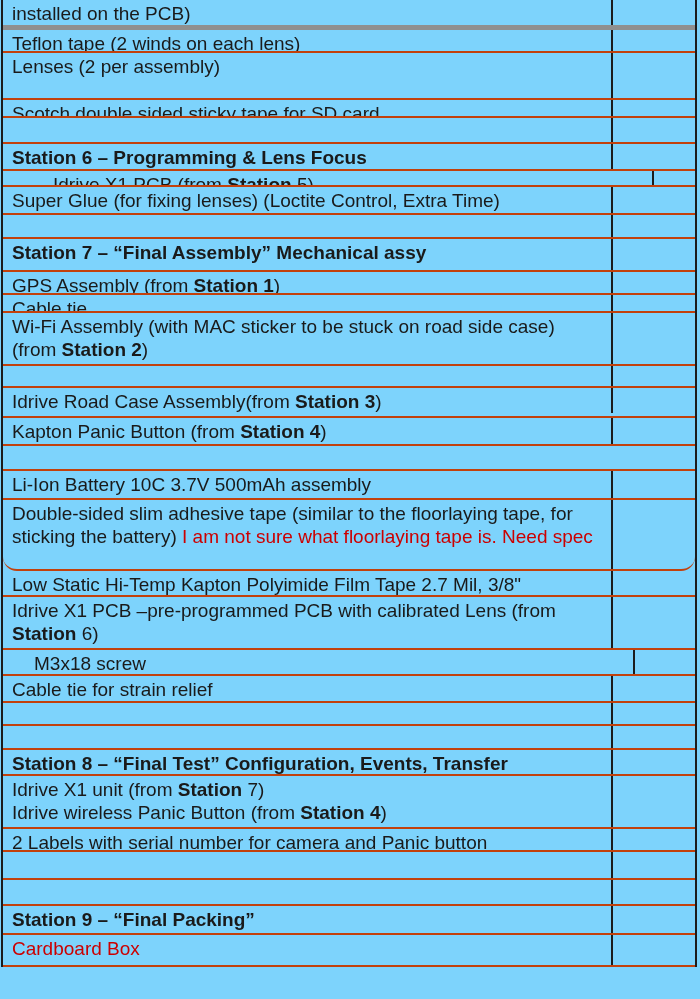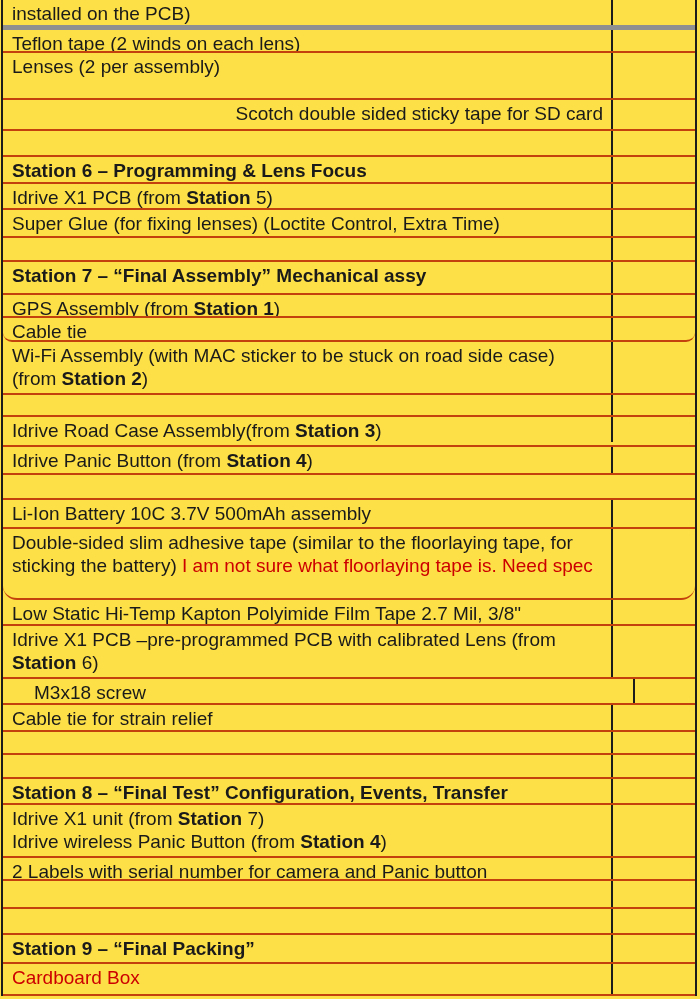--- a/index.html
+++ b/index.html
@@ -1,20 +1,20 @@
 <!DOCTYPE html>
 <html><head>
 <meta charset="utf-8">
 <style>
   html, body { margin: 0; padding: 0; background: #ffffff; }
   #page {
     position: relative;
     width: 700px;
     height: 999px;
-    background: #fde047;
+    background: #7dd3fc;
     overflow: hidden;
     font-family: "Liberation Sans", "DejaVu Sans", sans-serif;
     color: #1a1a1a;
   }
   #bom-table {
     margin-left: 1px;
     width: 696px;
     border-left: 2px solid #1c1c1c;
     border-right: 2px solid #1c1c1c;
     box-sizing: border-box;
@@ -56,37 +56,37 @@
           <div class="line"><span>Teflon tape (2 winds on each lens)</span></div>
         </div>
         <div class="cell cell-right"></div>
       </div>
       <div class="row" style="height: 47px;">
         <div class="cell cell-left">
           <div class="line"><span>Lenses (2 per assembly)</span></div>
         </div>
         <div class="cell cell-right"></div>
       </div>
-      <div class="row" style="height: 31px; text-align: right;">
+      <div class="row" style="height: 18px;">
         <div class="cell cell-left">
           <div class="line"><span>Scotch double sided sticky tape for SD card</span></div>
         </div>
         <div class="cell cell-right"></div>
       </div>
       <div class="row" style="height: 26px;">
         <div class="cell cell-left"></div>
         <div class="cell cell-right"></div>
       </div>
       <div class="row" style="height: 27px;">
         <div class="cell cell-left">
           <div class="line"><span class="b">Station 6 – Programming &amp; Lens Focus</span></div>
         </div>
         <div class="cell cell-right"></div>
       </div>
-      <div class="row" style="height: 26px;">
+      <div class="row" style="height: 16px; padding-left: 41px;">
         <div class="cell cell-left">
           <div class="line"><span>Idrive X1 PCB (from </span><span class="b">Station</span><span> 5)</span></div>
         </div>
         <div class="cell cell-right"></div>
       </div>
       <div class="row" style="height: 28px;">
         <div class="cell cell-left">
           <div class="line"><span>Super Glue (for fixing lenses) (Loctite Control, Extra Time)</span></div>
         </div>
         <div class="cell cell-right"></div>
@@ -100,21 +100,21 @@
           <div class="line"><span class="b">Station 7 – “Final Assembly” Mechanical assy</span></div>
         </div>
         <div class="cell cell-right"></div>
       </div>
       <div class="row" style="height: 23px;">
         <div class="cell cell-left">
           <div class="line"><span>GPS Assembly (from </span><span class="b">Station 1</span><span>)</span></div>
         </div>
         <div class="cell cell-right"></div>
       </div>
-      <div class="row" style="height: 24px; border-radius: 9px;">
+      <div class="row" style="height: 18px;">
         <div class="cell cell-left">
           <div class="line"><span>Cable tie</span></div>
         </div>
         <div class="cell cell-right"></div>
       </div>
       <div class="row" style="height: 53px;">
         <div class="cell cell-left">
           <div class="line"><span>Wi-Fi Assembly (with MAC sticker to be stuck on road side case)</span></div>
           <div class="line"><span>(from </span><span class="b">Station 2</span><span>)</span></div>
         </div>
@@ -125,21 +125,21 @@
         <div class="cell cell-right"></div>
       </div>
       <div class="row" style="height: 30px; flex-direction: column;">
         <div class="cell cell-left">
           <div class="line"><span>Idrive Road Case Assembly(from </span><span class="b">Station 3</span><span>)</span></div>
         </div>
         <div class="cell cell-right"></div>
       </div>
       <div class="row" style="height: 28px;">
         <div class="cell cell-left">
-          <div class="line"><span>Idrive Panic Button (from </span><span class="b">Station 4</span><span>)</span></div>
+          <div class="line"><span>Kapton Panic Button (from </span><span class="b">Station 4</span><span>)</span></div>
         </div>
         <div class="cell cell-right"></div>
       </div>
       <div class="row" style="height: 25px;">
         <div class="cell cell-right"></div>
       </div>
       <div class="row" style="height: 29px;">
         <div class="cell cell-left">
           <div class="line"><span>Li-Ion Battery 10C 3.7V 500mAh assembly</span></div>
         </div>

